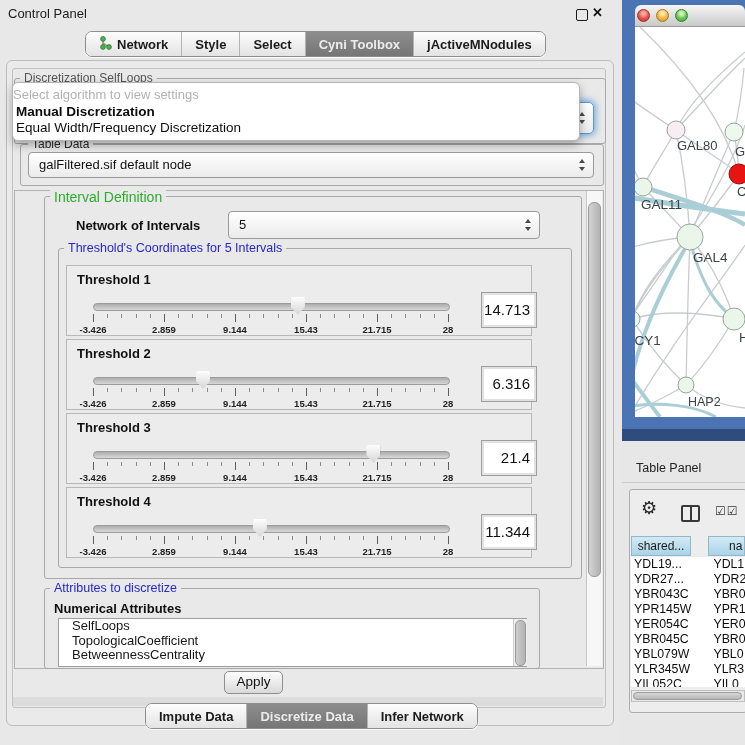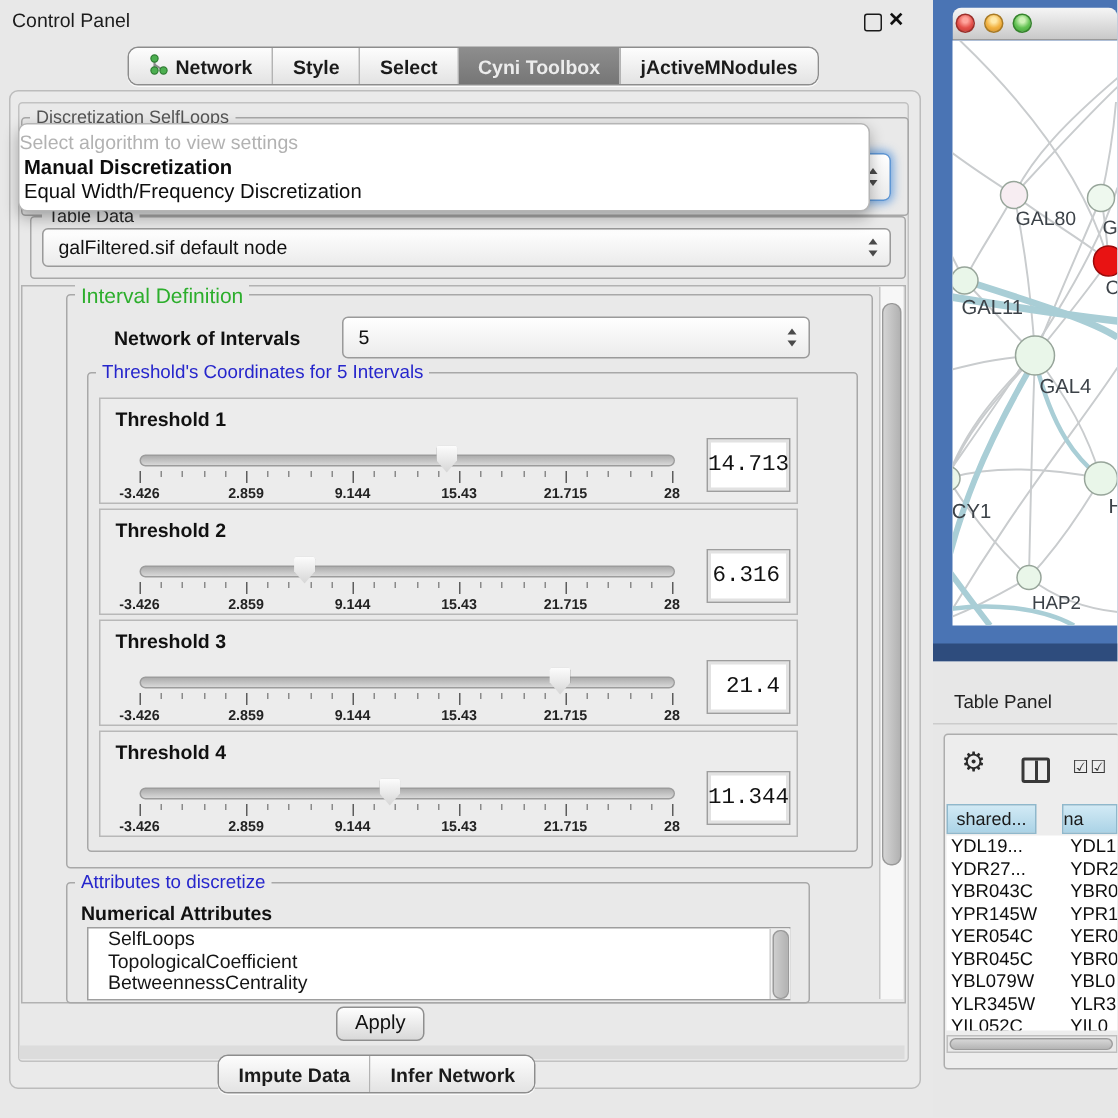--- a/index.html
+++ b/index.html
@@ -72,23 +72,23 @@
     background:linear-gradient(#adadad,#d8d8d8);border:1px solid #9c9c9c;}
   .thumb{position:absolute;top:-1px;width:14px;height:18px;
     background:linear-gradient(#fdfdfd,#d6d6d6);
     clip-path:polygon(8% 0,92% 0,100% 10%,100% 55%,50% 100%,0 55%,0 10%);
     filter:drop-shadow(0 0 1px #777);}
   .ticks{position:absolute;left:0;top:16px;width:100%;height:9px;}
   .tick{position:absolute;top:0;width:1px;background:#5d5d5d;height:8px;}
   .tick.minor{height:4px;background:#8a8a8a;}
   .tlabels{position:absolute;left:0;top:26px;width:100%;height:11px;}
   .tlabel{position:absolute;transform:translateX(-50%);font-size:9.5px;font-weight:700;color:#222;white-space:nowrap;}
-  .vbox{position:absolute;left:404px;top:26px;width:56px;height:36px;box-sizing:border-box;background:#fff;
+  .vbox{position:absolute;left:414px;top:26px;width:56px;height:36px;box-sizing:border-box;background:#fff;
     border:1px solid #9e9e9e;box-shadow:0 0 0 2px #e2e2e2 inset;font-size:15px;color:#111;
-    text-align:right;line-height:34px;padding-right:6px;font-family:Liberation Mono, monospace;}
+    text-align:right;line-height:34px;padding-right:6px;}
 
   #attr-group{left:44px;top:588px;width:494px;height:79px;}
   #attr-title{left:50px;top:581px;color:#2626cc;font-size:12.5px;}
   #attr-heading{left:54px;top:601px;font-size:13px;font-weight:700;color:#111;}
   #attr-list{left:58px;top:618px;width:469px;height:49px;background:#fff;border:1px solid #9e9e9e;
     overflow:hidden;box-sizing:border-box;}
   .attr-item{font-size:13px;color:#161616;line-height:14.5px;padding-left:13px;white-space:nowrap;}
   #attr-scroll{left:513px;top:619px;width:13px;height:47px;background:#efefef;border-left:1px solid #cfcfcf;}
   #attr-thumb{left:515px;top:620px;width:9px;height:44px;border-radius:5px;
     background:linear-gradient(90deg,#cecece,#b3b3b3);border:1px solid #9a9a9a;}
@@ -111,21 +111,21 @@
   #tp-title{left:636px;top:461px;font-size:12.5px;color:#222;}
   #tp-divider{left:622px;top:482px;width:123px;height:1px;background:#cccccc;}
   #tp-panel{left:629px;top:489px;width:116px;height:222px;border:1px solid #adadad;border-radius:3px;background:#ededed;}
   #tp-gear{left:641px;top:499px;font-size:18px;color:#2a2a2a;line-height:18px;}
   #tp-colico{left:681px;top:505px;width:15px;height:13px;border:2px solid #383838;border-radius:2px;}
   #tp-colico:before{content:"";position:absolute;left:50%;top:0;width:2px;height:100%;background:#383838;margin-left:-1px;}
   #tp-checks{left:715px;top:504px;font-size:12px;color:#333;letter-spacing:1px;}
   .hc{position:absolute;top:536px;height:20px;background:linear-gradient(#d2eaf5,#abd3e6);
     border:1px solid #8fb8cc;box-sizing:border-box;font-size:12px;color:#1a1a1a;line-height:19px;overflow:hidden;}
   #hc1{left:631px;width:60px;text-align:center;}
-  #hc2{left:708px;width:37px;}
+  #hc2{left:708px;width:37px;padding-left:20px;}
   #tp-rows{left:631px;top:557px;width:114px;height:130px;background:#fff;overflow:hidden;}
   .trow{height:15px;display:flex;font-size:12.3px;color:#0e0e0e;line-height:15px;}
   .tc1{width:77px;padding-left:3px;white-space:nowrap;overflow:hidden;}
   .tc2{width:34px;padding-left:8px;white-space:nowrap;overflow:hidden;}
   #hscroll-track{left:631px;top:690px;width:114px;height:12px;background:#e9e9e9;border:1px solid #bfbfbf;box-sizing:border-box;}
   #hscroll-thumb{left:633px;top:692px;width:109px;height:8px;border-radius:4px;
     background:linear-gradient(#d6d6d6,#b6b6b6);border:1px solid #9c9c9c;box-sizing:border-box;}
 </style>
 </head>
 <body>
@@ -386,20 +386,23 @@
       <div class="attr-item">BetweennessCentrality</div>
     </div>
   <div class="abs" id="attr-scroll"></div>
   <div class="abs" id="attr-thumb"></div>
 
   <div class="abs" id="apply-btn">Apply</div>
 
   <div class="abs seg-bar" style="left:145px;top:703px;">
     <div class="seg">
         <span>Impute Data</span>
+      </div>
+    <div class="seg selected">
+        <span>Discretize Data</span>
       </div>
     <div class="seg">
         <span>Infer Network</span>
       </div>
   </div>
 
   <div class="abs" id="net-frame"></div>
   <div class="abs" id="net-navy"></div>
   <div class="abs" id="net-titlebar"></div>
   <span class="light" id="light-red"></span>

